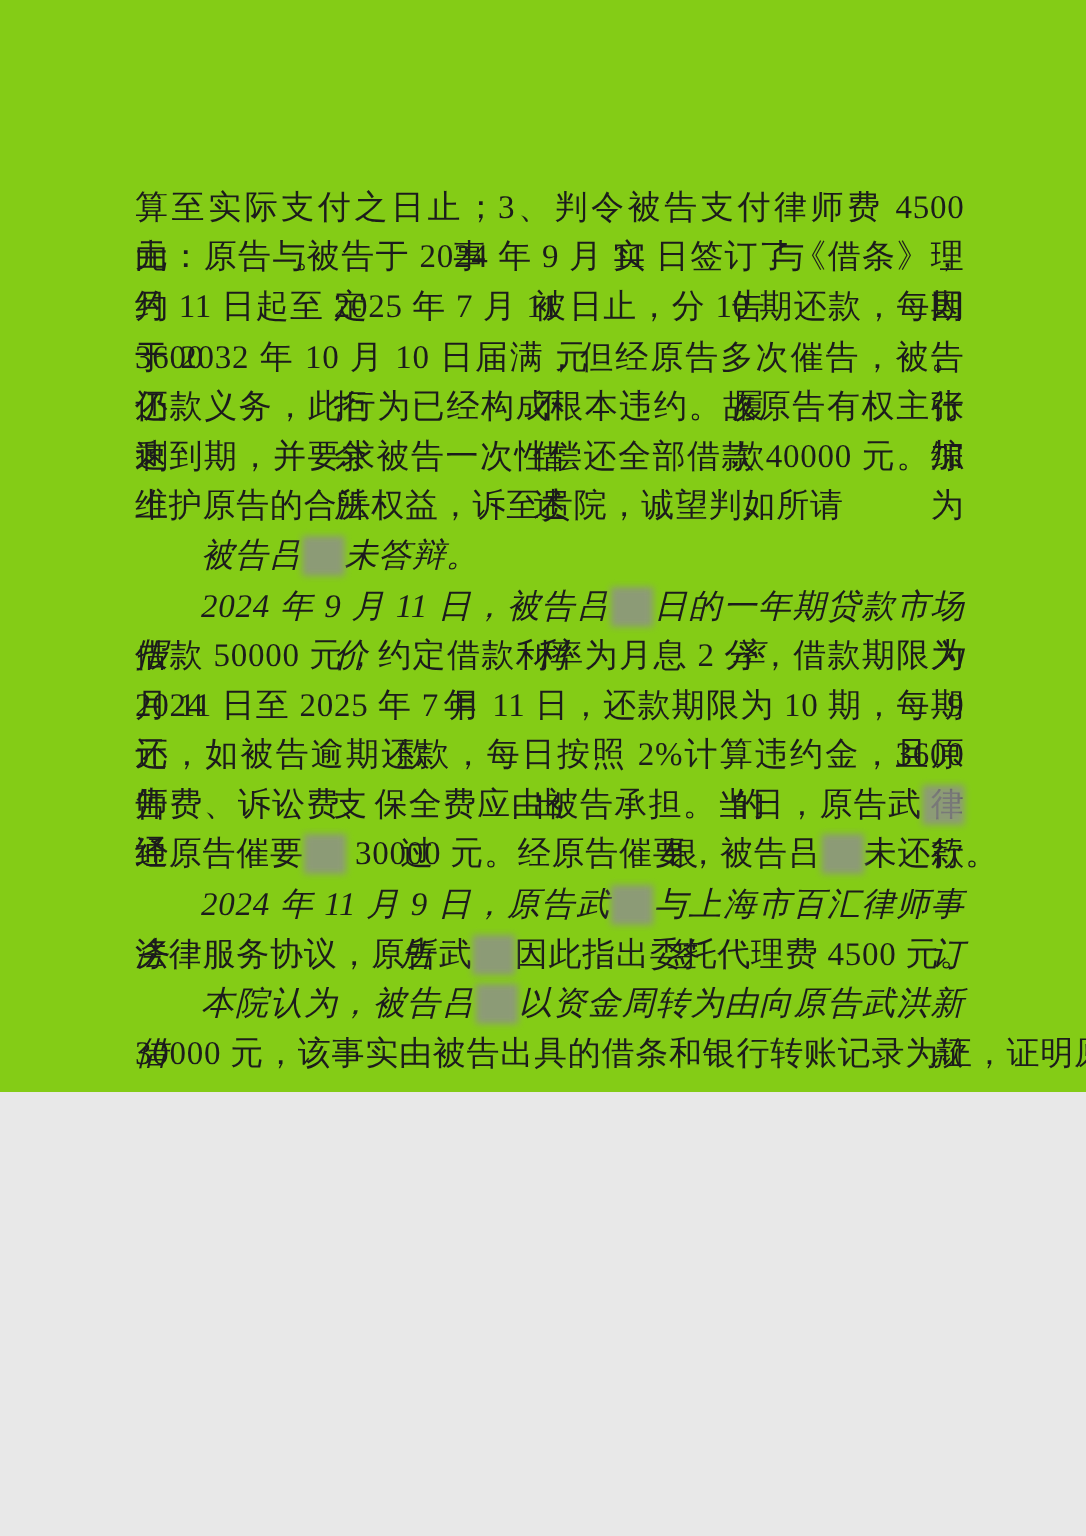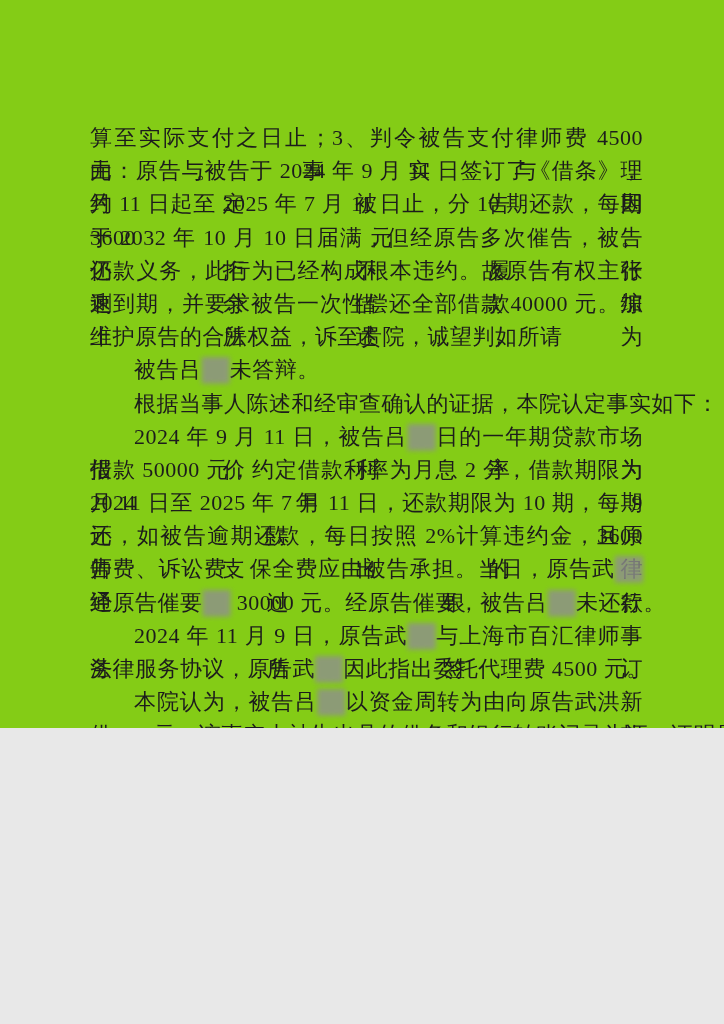--- a/index.html
+++ b/index.html
@@ -28,21 +28,21 @@
     text-align: justify;
     text-align-last: left;
     text-justify: inter-character;
     letter-spacing: 0.5px;
     overflow: visible;
   }
   .line.fill {
     white-space: normal;
     text-align-last: justify;
   }
-  .line.indent { text-indent: 2em; }
+  .line.indent { text-indent: 2em; font-style: italic; }
   .redact {
     color: #8f8f8f;
     filter: blur(2.5px);
     opacity: 0.8;
     letter-spacing: -3px;
     margin-right: 3px;
   }
   .footer {
     position: absolute;
     left: 540px;
@@ -61,21 +61,20 @@
 <div class="page">
   <div class="doc-body" id="doc-lines">
       <div class="line fill"><span>算至实际支付之日止；3、判令被告支付律师费 4500 元。事实与理</span></div>
       <div class="line fill"><span>由：原告与被告于 2024 年 9 月 11 日签订了《借条》，约定被告因</span></div>
       <div class="line fill"><span>月 11 日起至 2025 年 7 月 11 日止，分 10 期还款，每期 3600 元。</span></div>
       <div class="line fill"><span>于 2032 年 10 月 10 日届满，但经原告多次催告，被告仍拒不履行</span></div>
       <div class="line fill"><span>还款义务，此行为已经构成根本违约。故原告有权主张剩余借款加</span></div>
       <div class="line fill"><span>速到期，并要求被告一次性偿还全部借款 40000 元。综上所述，为</span></div>
       <div class="line"><span>维护原告的合法权益，诉至贵院，诚望判如所请</span></div>
       <div class="line indent"><span>被告吕</span><span class="redact">██</span><span>未答辩。</span></div>
-      <div class="line indent"><span>根据当事人陈述和经审查确认的证据，本院认定事实如下：</span></div>
       <div class="line indent fill"><span>2024 年 9 月 11 日，被告吕</span><span class="redact">██</span><span>日的一年期贷款市场报价利率为</span></div>
       <div class="line fill"><span>借款 50000 元，约定借款利率为月息 2 分，借款期限为 2024 年 9</span></div>
       <div class="line fill"><span>月 11 日至 2025 年 7 月 11 日，还款期限为 10 期，每期还款 3600</span></div>
       <div class="line fill"><span>元，如被告逾期还款，每日按照 2%计算违约金，且原告支出的律</span></div>
       <div class="line fill"><span>师费、诉讼费、保全费应由被告承担。当日，原告武</span><span class="redact">██</span><span>通过银行</span></div>
       <div class="line"><span>经原告催要</span><span class="redact">██</span><span> 30000 元。经原告催要，被告吕</span><span class="redact">██</span><span>未还款。</span></div>
       <div class="line indent fill"><span>2024 年 11 月 9 日，原告武</span><span class="redact">██</span><span>与上海市百汇律师事务所签订</span></div>
       <div class="line"><span>法律服务协议，原告武</span><span class="redact">██</span><span>因此指出委托代理费 4500 元。</span></div>
       <div class="line indent fill"><span>本院认为，被告吕</span><span class="redact">██</span><span>以资金周转为由向原告武洪新借款</span></div>
       <div class="line"><span>30000 元，该事实由被告出具的借条和银行转账记录为证，证明原</span></div>

